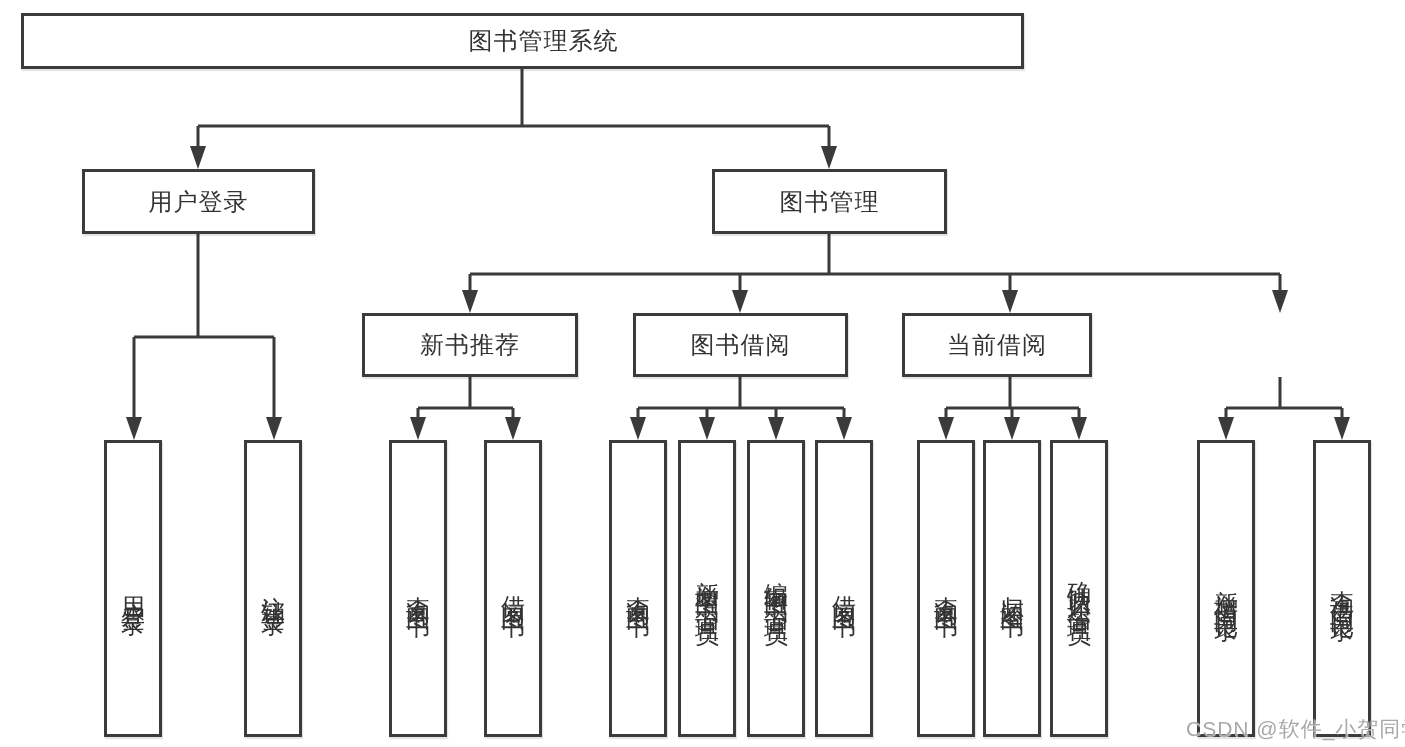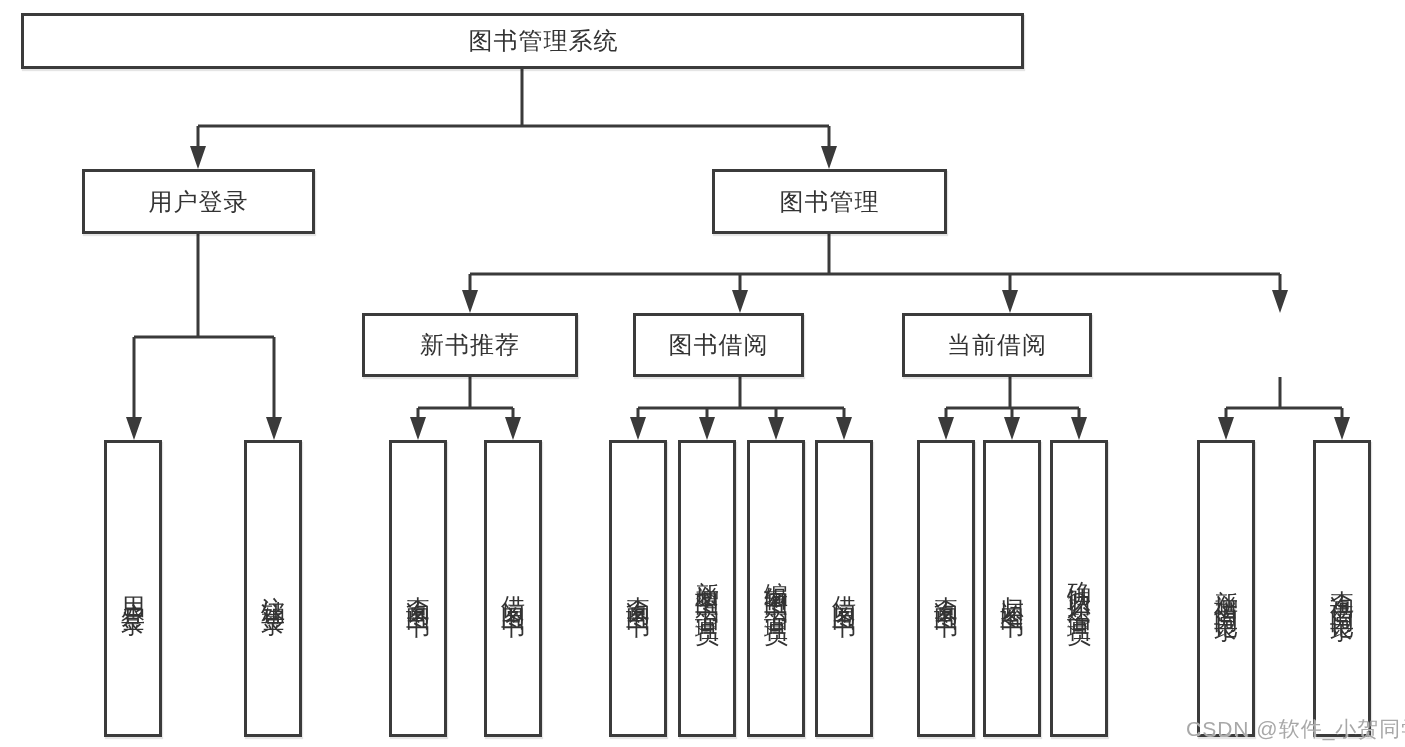--- a/index.html
+++ b/index.html
@@ -41,21 +41,21 @@
     letter-spacing: 6px;
     line-height: 1;
     white-space: nowrap;
   }
 
   
   .n-root   { left: 21px;   top: 13px;  width: 1003px; height: 56px; padding-left: 42px; }
   .n-login  { left: 82px;   top: 169px; width: 233px;  height: 65px; }
   .n-mgmt   { left: 712px;  top: 169px; width: 235px;  height: 65px; text-align: center; }
   .n-g0 { left: 362px;  top: 313px; width: 216px; height: 64px; }
-  .n-g1 { left: 633px;  top: 313px; width: 171px; height: 64px; }
+  .n-g1 { left: 633px;  top: 313px; width: 215px; height: 64px; }
   .n-g2 { left: 902px;  top: 313px; width: 190px; height: 64px; }
   .n-g3 { left: 1172px; top: 313px; width: 215px; height: 64px; }
   .l-1  { left: 104px; }
   .l-2  { left: 244px; }
   .l-3  { left: 389px; }
   .l-4  { left: 484px; }
   .l-5  { left: 609px; }
   .l-6  { left: 678px; }
   .l-7  { left: 747px; }
   .l-8  { left: 815px; }

